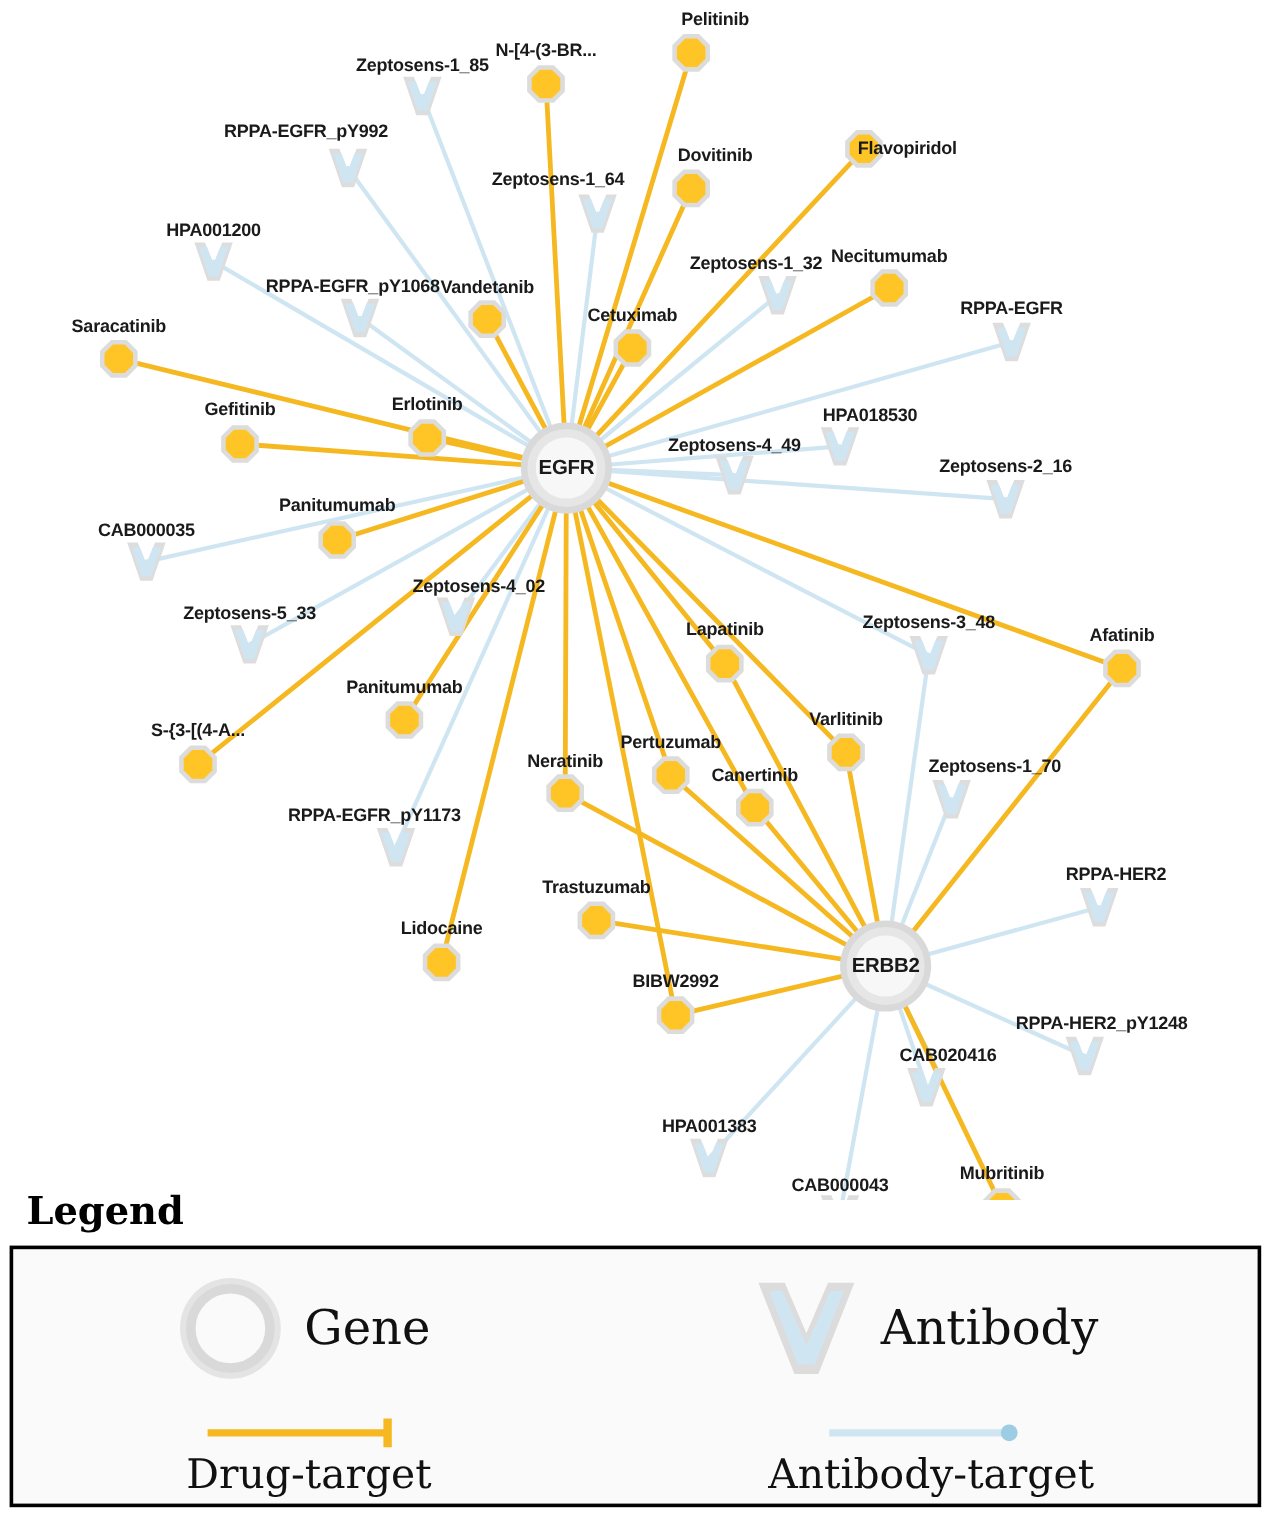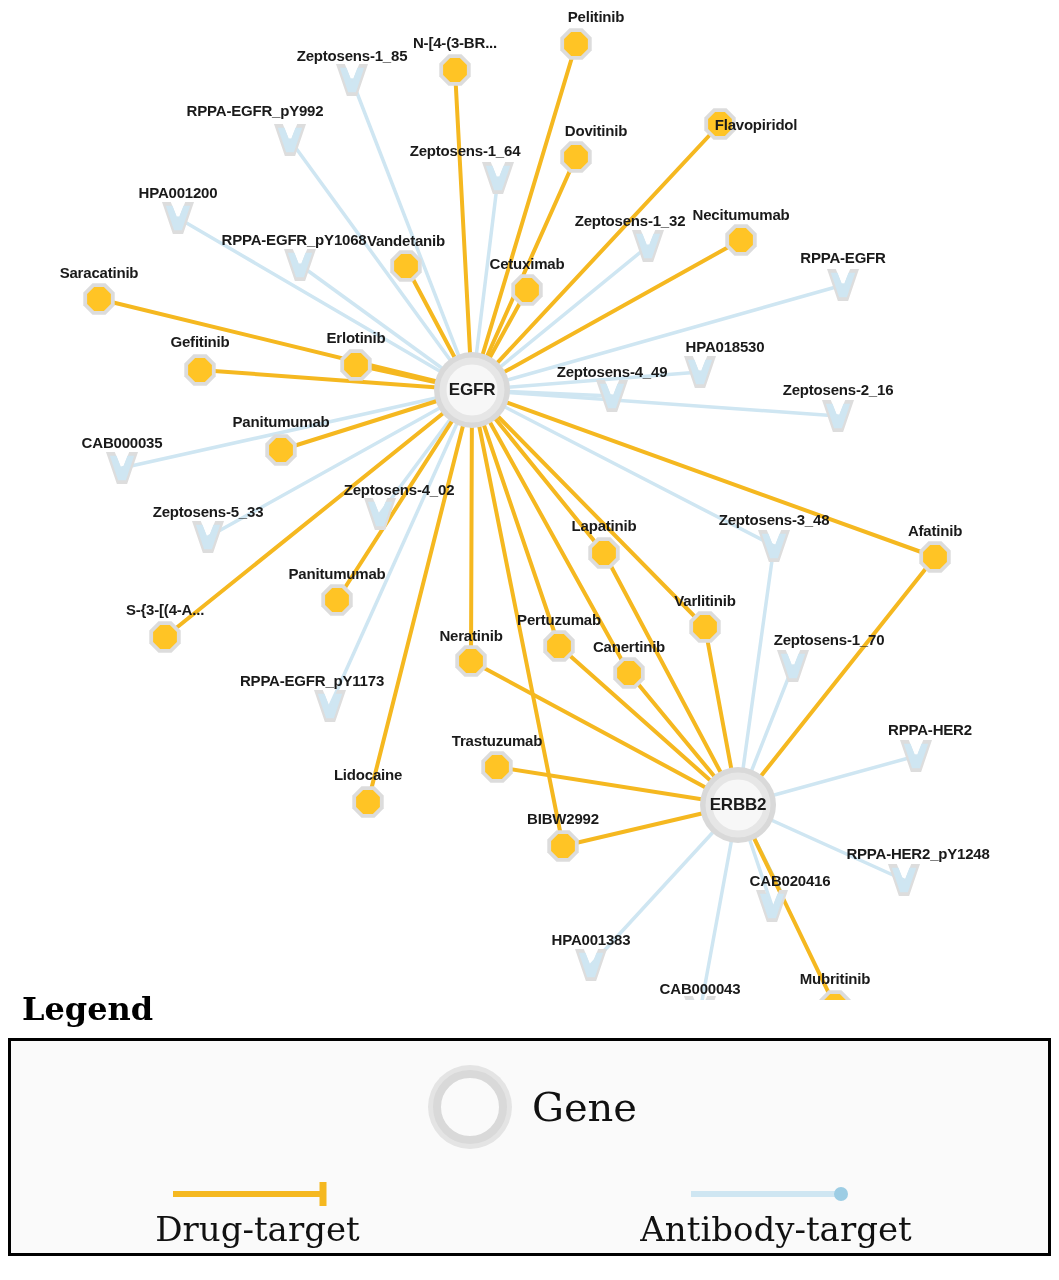--- a/index.html
+++ b/index.html
@@ -387,20 +387,27 @@
   <div class="legend-title">Legend</div>
   <div class="legend-box">
     <div class="legend-row-1">
       <div class="legend-item">
         <svg width="96" height="96" viewBox="0 0 96 96">
           <circle cx="48" cy="48" r="42" fill="#e4e4e4"></circle>
           <circle cx="48" cy="48" r="33" fill="#fafafa" stroke="#d9d9d9" stroke-width="8"></circle>
         </svg>
         <span class="lbl">Gene</span>
       </div>
+      <div class="legend-item">
+        <svg width="96" height="96" viewBox="0 0 96 96">
+          <polygon points="8,10 30,10 48,52 66,10 88,10 58,86 38,86" fill="#dcdcdc"></polygon>
+          <polygon points="17,17 28,17 48,62 68,17 79,17 55,78 41,78" fill="#cfe6f2"></polygon>
+        </svg>
+        <span class="lbl">Antibody</span>
+      </div>
     </div>
     <div class="legend-row-2">
       <div class="legend-edge-item">
         <svg width="165" height="30" viewBox="0 0 165 30">
           <line x1="2" y1="15" x2="152" y2="15" stroke="#F5B820" stroke-width="6"></line>
           <line x1="152" y1="3" x2="152" y2="27" stroke="#F5B820" stroke-width="7"></line>
         </svg>
         <span class="legend-edge-label">Drug-target</span>
       </div>
       <div class="legend-edge-item">

